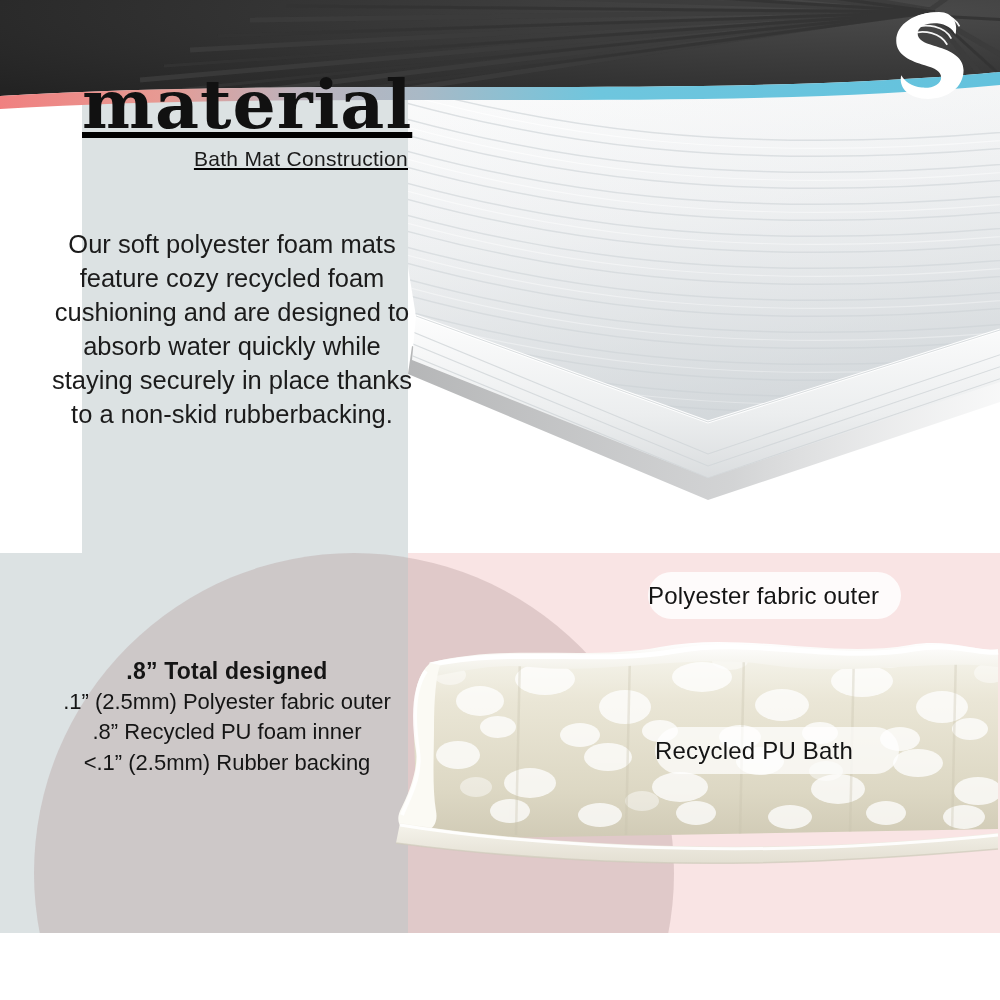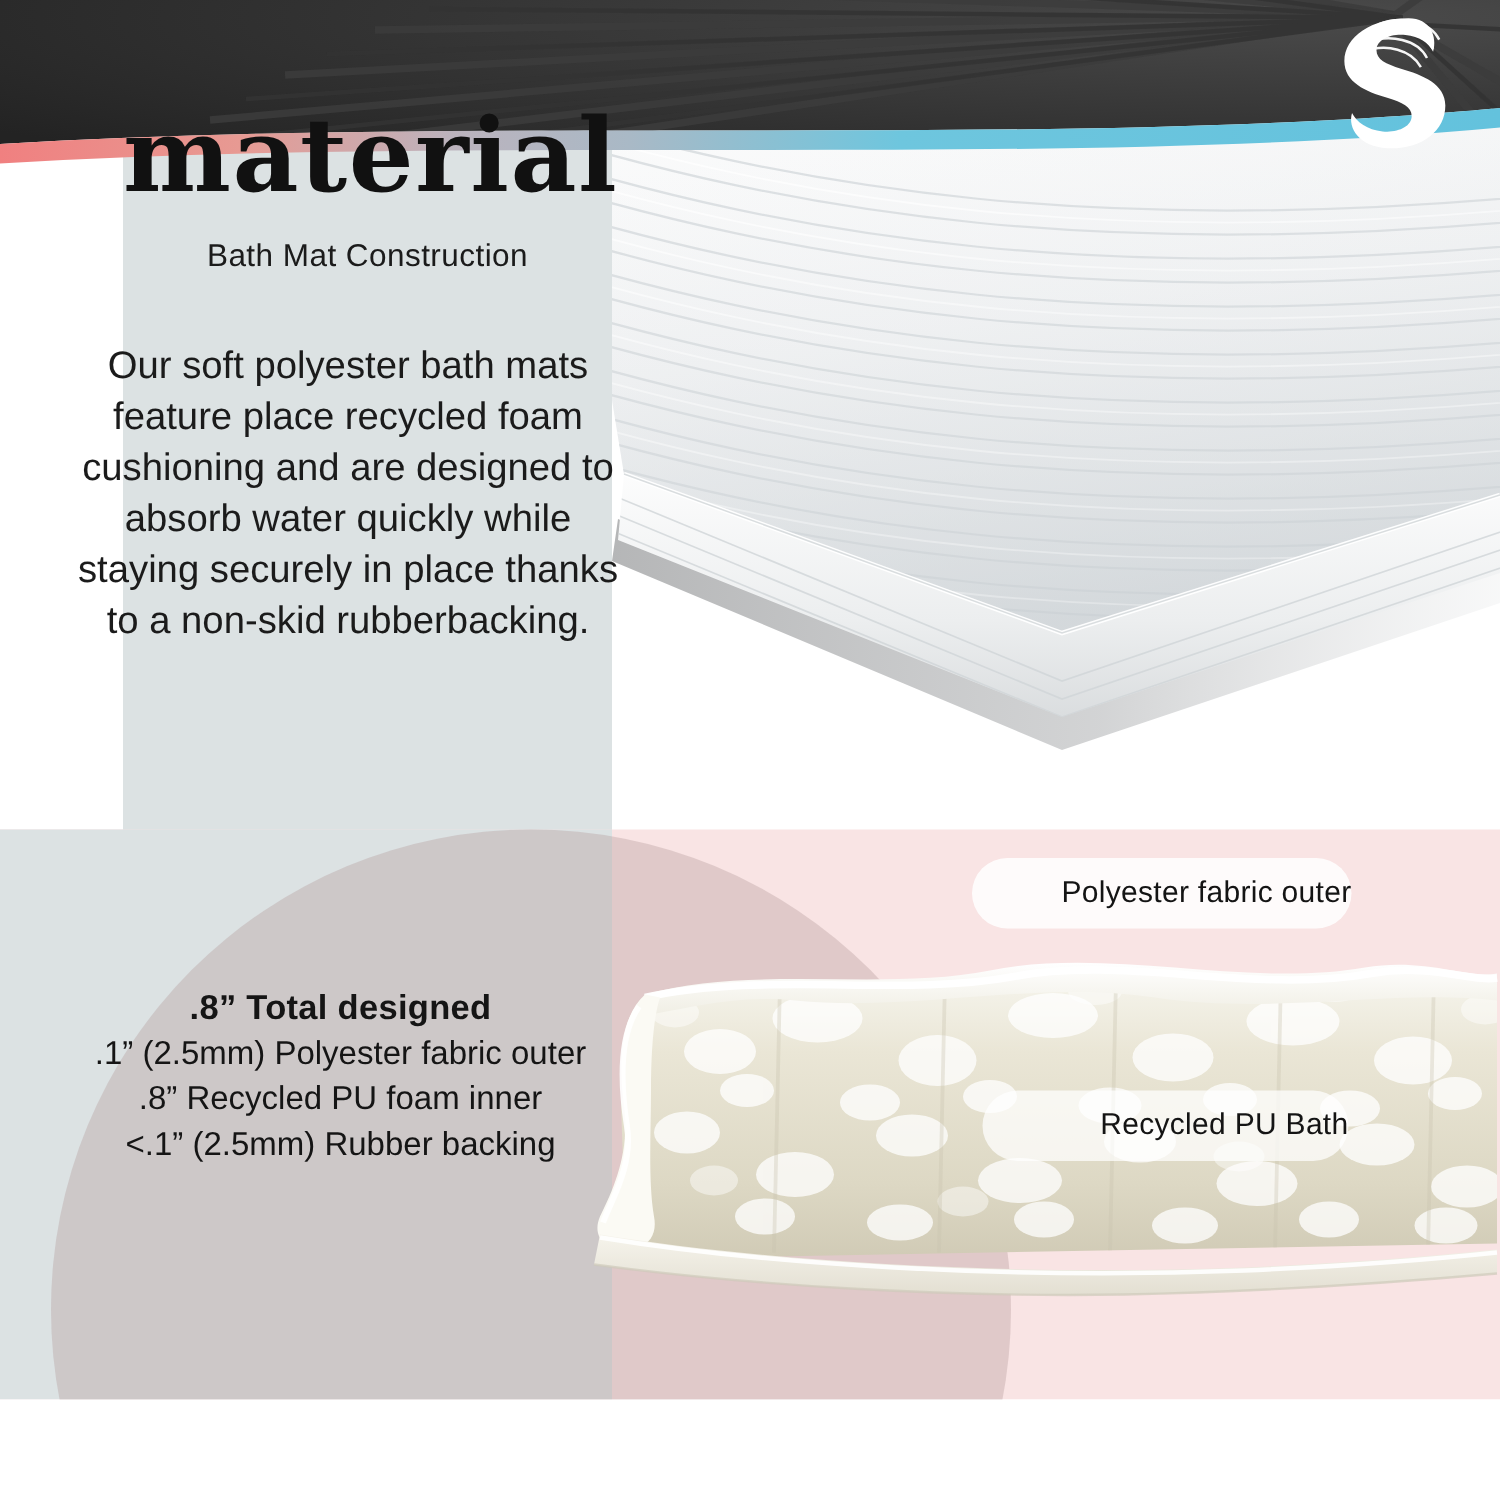--- a/index.html
+++ b/index.html
@@ -40,31 +40,31 @@
     position:absolute; left:34px; top:553px; width:640px; height:640px;
     border-radius:50%;
     background:rgba(176,150,150,0.34);
   }
   .bottom-white { position:absolute; left:0; top:933px; width:1000px; height:67px; background:#ffffff; }
 
   
   .foamphoto { position:absolute; left:330px; top:615px; width:670px; height:260px; }
 
   
-  .heading-wrap { position:absolute; left:82px; top:72px; width:326px; text-align:center; }
+  .heading-wrap { position:absolute; left:82px; top:72px; width:326px; text-align:right;text-decoration:underline; }
   .heading {
     font-family:"DejaVu Serif", serif;
     font-weight:700;
     font-size:68px;
     letter-spacing:1px;
     color:#111111;
     line-height:0.95;
   }
   .subheading {
-    margin-top:22px;
+    margin-top:10px;
     font-family:"Liberation Sans", sans-serif;
     font-size:21px;
     font-weight:400;
     color:#1b1b1b;
     letter-spacing:0.3px;
   }
   .body-copy {
     position:absolute; left:42px; top:228px; width:380px;
     text-align:center;
     font-size:25.5px;
@@ -76,23 +76,23 @@
   .spec-block {
     position:absolute; left:32px; top:656px; width:390px;
     text-align:center; color:#151515;
   }
   .spec-title { font-size:23px; font-weight:700; line-height:1.35; letter-spacing:0.2px; }
   .spec-line  { font-size:22px; font-weight:400; line-height:1.38; }
 
   
   .pill {
     position:absolute;
-    display:flex; align-items:center; justify-content:flex-end;
+    display:flex; align-items:center; justify-content:flex-start;
     border-radius:40px;
-    font-size:20px;
+    font-size:24px;
     color:#141414;
     font-weight:300;
     letter-spacing:0.2px;
     white-space:nowrap;
   }
   .pill-1 { left:648px; top:572px; width:253px; height:47px; background:rgba(255,255,255,0.86); }
   .pill-2 { left:655px; top:727px; width:244px; height:47px; background:rgba(255,255,255,0.72); }
   .pill-3 { left:662px; top:870px; width:234px; height:47px; background:rgba(255,255,255,0.86); }
 </style>
 </head>
@@ -253,21 +253,21 @@
         </g>
       </g>
     </svg>
   </div>
 
   <div class="heading-wrap">
     <div class="heading">material</div>
     <div class="subheading">Bath Mat Construction</div>
   </div>
 
-  <div class="body-copy">Our soft polyester bath mats feature place recycled foam cushioning and are designed to absorb water quickly while staying securely in place thanks to a non-skid rubberbacking.</div>
+  <div class="body-copy">Our soft polyester foam mats feature cozy recycled foam cushioning and are designed to absorb water quickly while staying securely in place thanks to a non-skid rubberbacking.</div>
 
   <div class="lower-pink"></div>
   <div class="pink-left-tint"></div>
   <div class="mauve-circle"></div>
 
   <div class="foamphoto">
     <svg width="670" height="260" viewBox="0 0 670 260" preserveAspectRatio="none">
       <defs>
         <linearGradient id="foamBody" x1="0" y1="0" x2="0" y2="1">
           <stop offset="0" stop-color="#f7f6ef"></stop>

